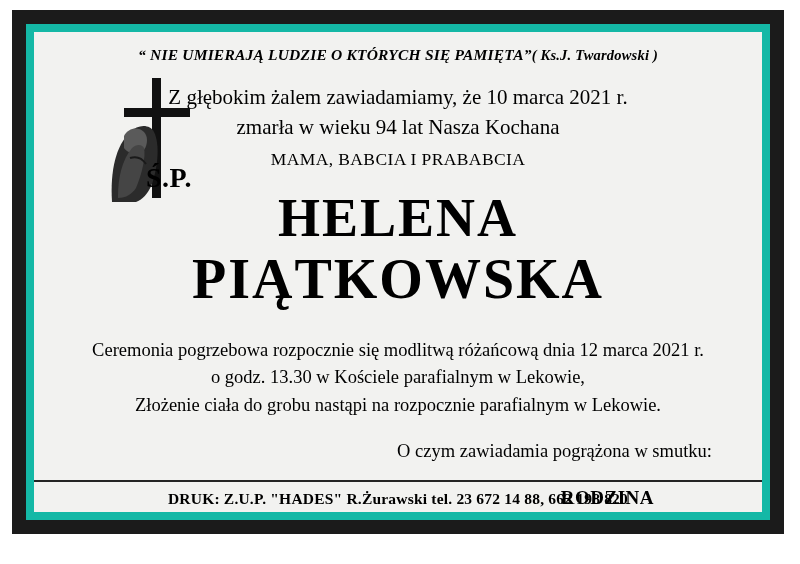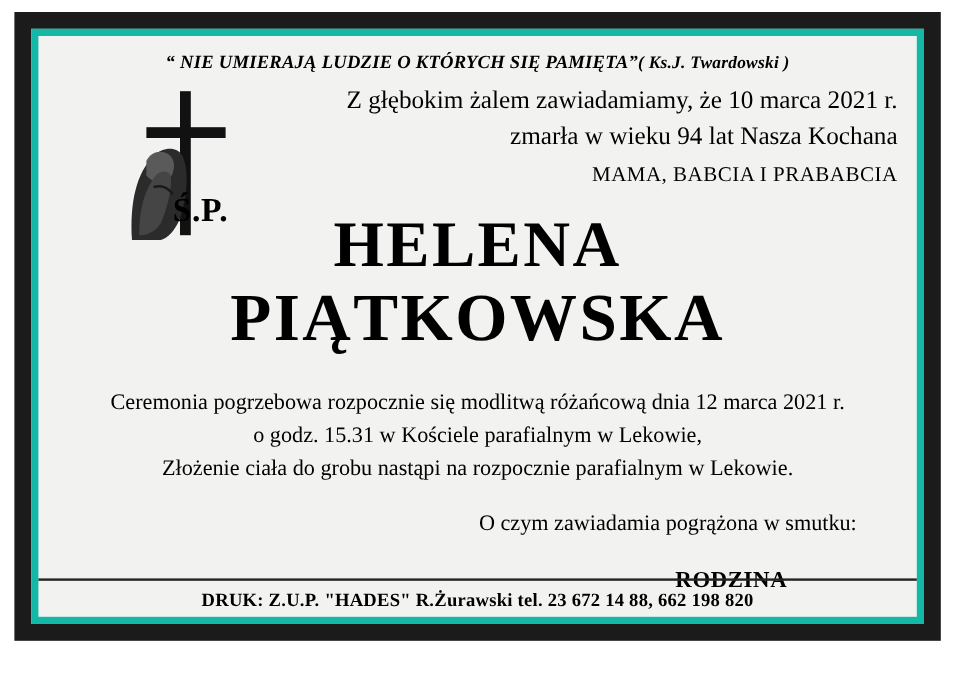--- a/index.html
+++ b/index.html
@@ -33,21 +33,21 @@
     box-sizing: border-box;
     padding: 14px;
   }
 
   
   .notice-inner {
     position: relative;
     width: 100%;
     height: 100%;
     background: #f2f2f0;
-    border: 6px solid #14b8a6;
+    border: 8px solid #14b8a6;
     box-sizing: border-box;
     padding: 8px 16px 0 16px;
   }
 
   
   .quote-line {
     text-align: center;
     font-style: italic;
     font-weight: bold;
     font-size: 15.5px;
@@ -74,22 +74,22 @@
     position: absolute;
     left: 112px;
     top: 130px;
     font-size: 28px;
     font-weight: bold;
     letter-spacing: 0.5px;
   }
 
   
   .intro {
-    margin-top: 6px;
-    text-align: right;
+    margin-top: 18px;
+    text-align: center;
     line-height: 1.45;
   }
   .intro .l1 {
     font-size: 21px;
   }
   .intro .l2 {
     font-size: 21px;
   }
   .intro .l3 {
     font-size: 17.5px;
@@ -191,21 +191,21 @@
         <div class="l3">MAMA, BABCIA I PRABABCIA</div>
       </div>
 
       <div class="name-block">
         <div class="first-name">HELENA</div>
         <div class="last-name">PIĄTKOWSKA</div>
       </div>
 
       <div class="details">
         <div>Ceremonia pogrzebowa rozpocznie się modlitwą różańcową dnia 12 marca 2021 r.</div>
-        <div>o godz. 15.31  w Kościele parafialnym w Lekowie,</div>
+        <div>o godz. 13.30  w Kościele parafialnym w Lekowie,</div>
         <div>Złożenie ciała do grobu nastąpi  na rozpocznie parafialnym w Lekowie.</div>
       </div>
 
       <div class="closing">
         <div>O czym zawiadamia pogrążona w smutku:</div>
         <div class="family">RODZINA</div>
       </div>
 
       <div class="footer-rule"></div>
       <div class="printer">DRUK: Z.U.P. "HADES"  R.Żurawski tel. 23 672 14 88, 662 198 820</div>

